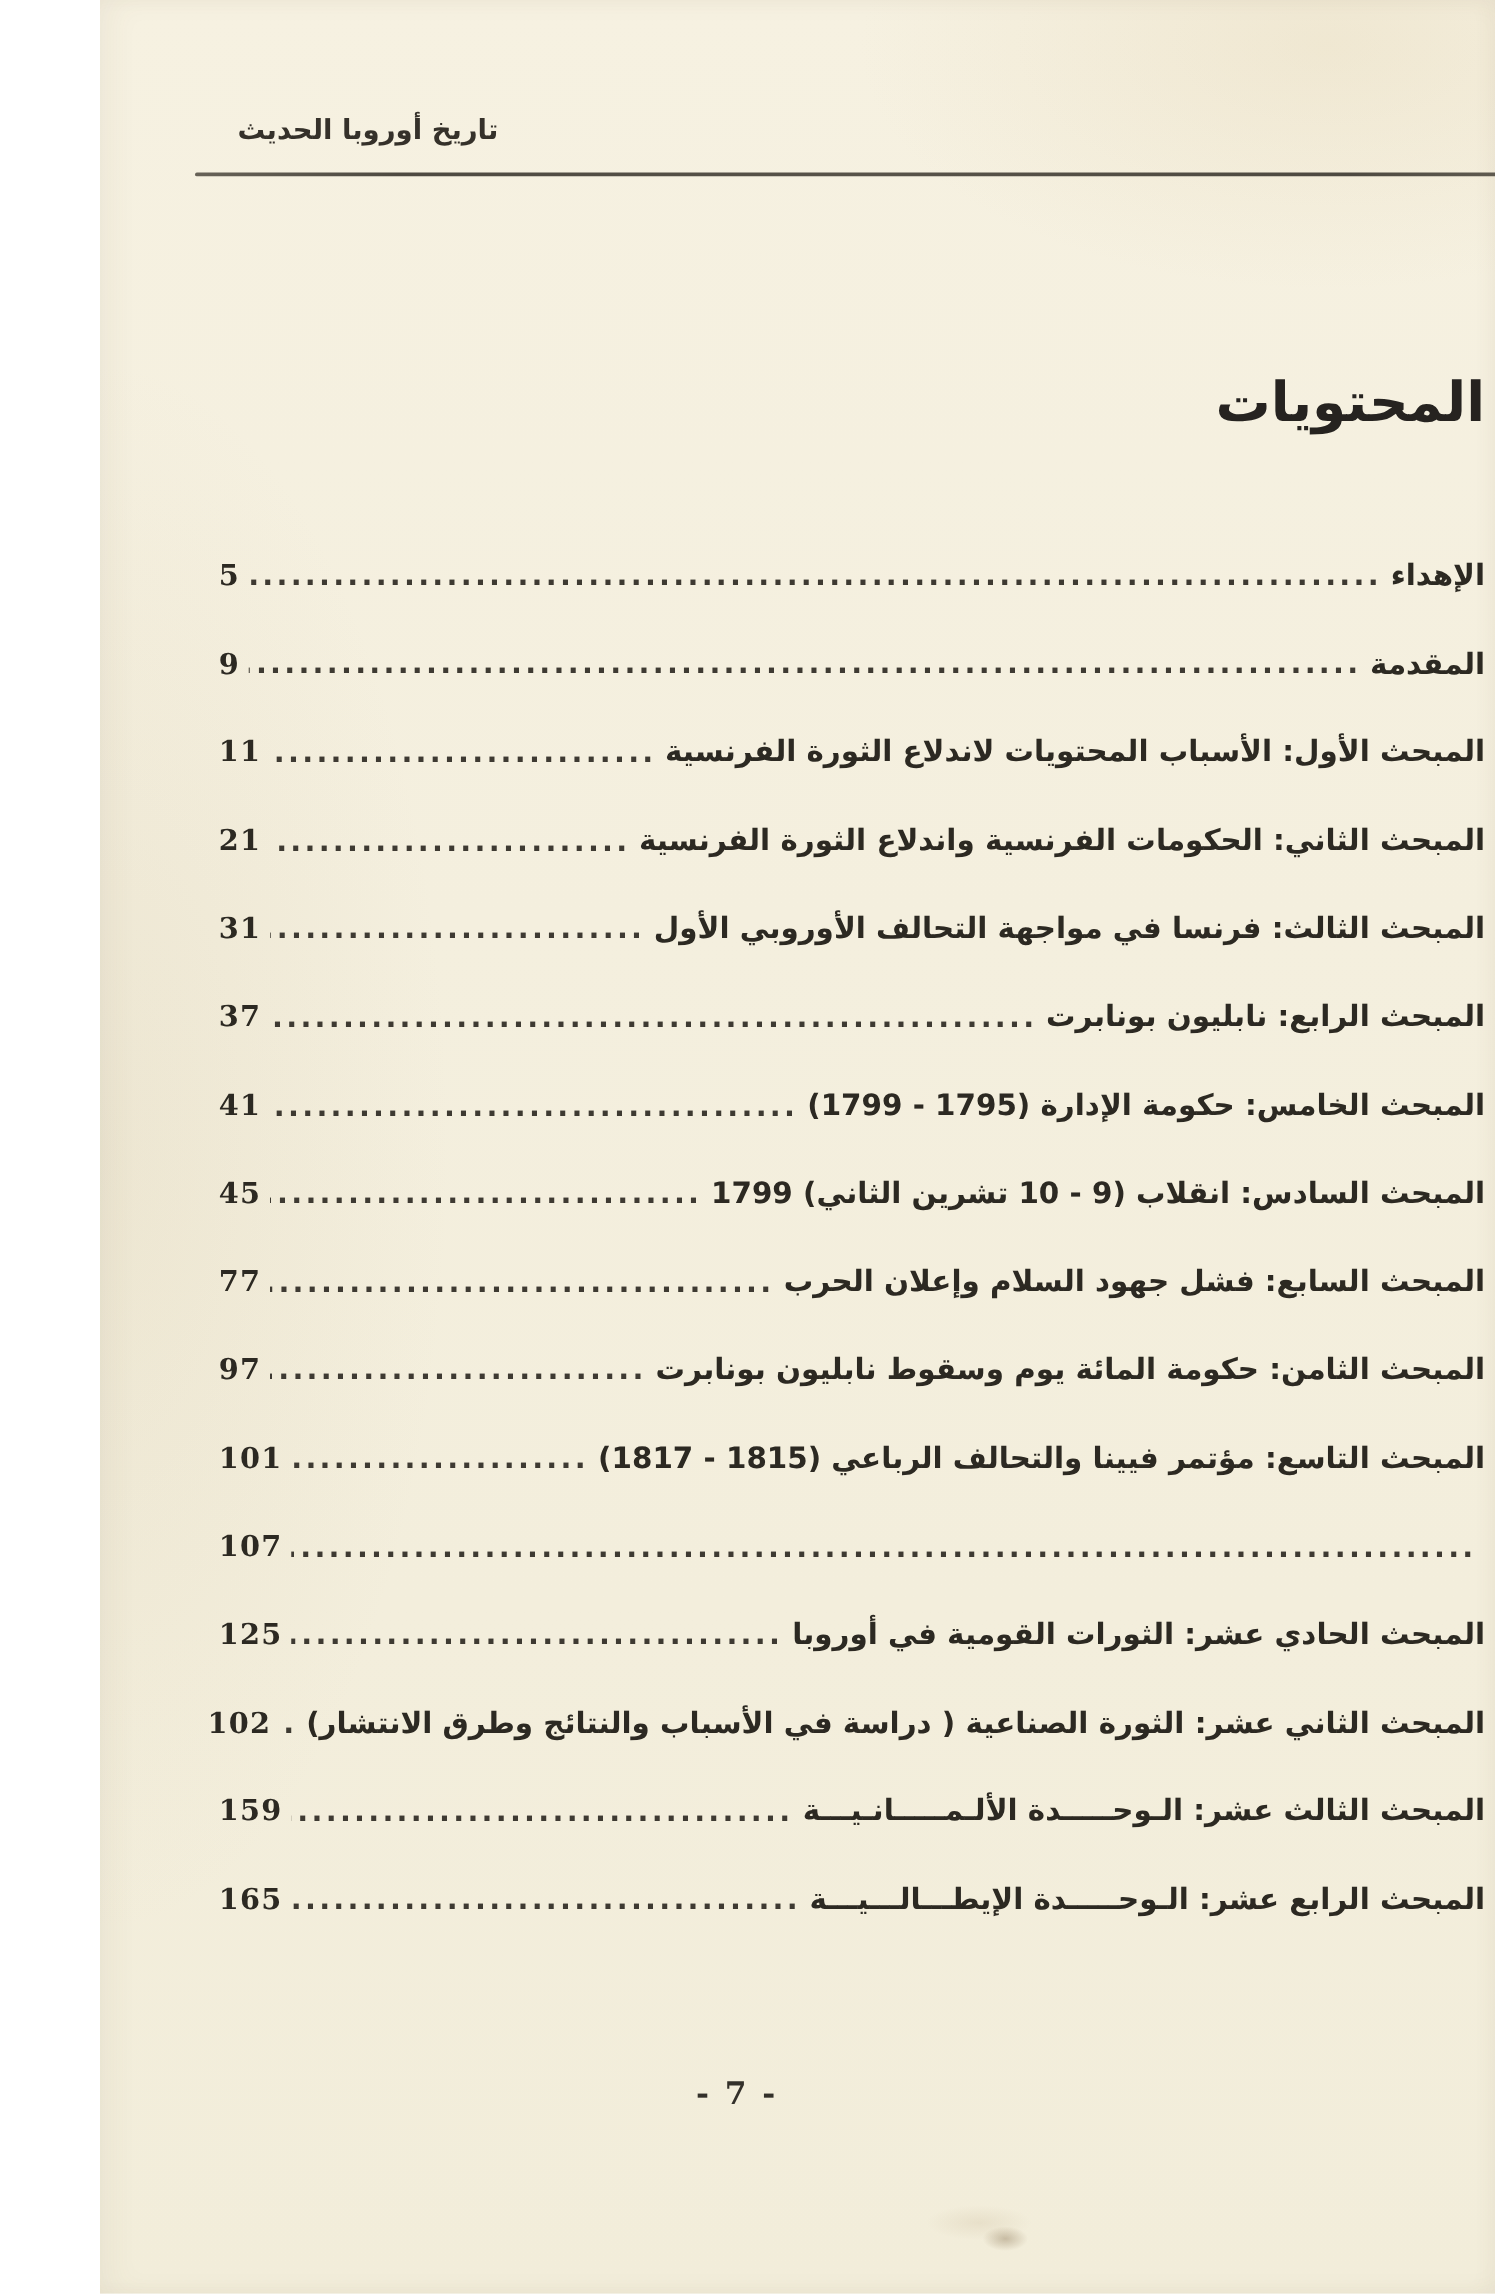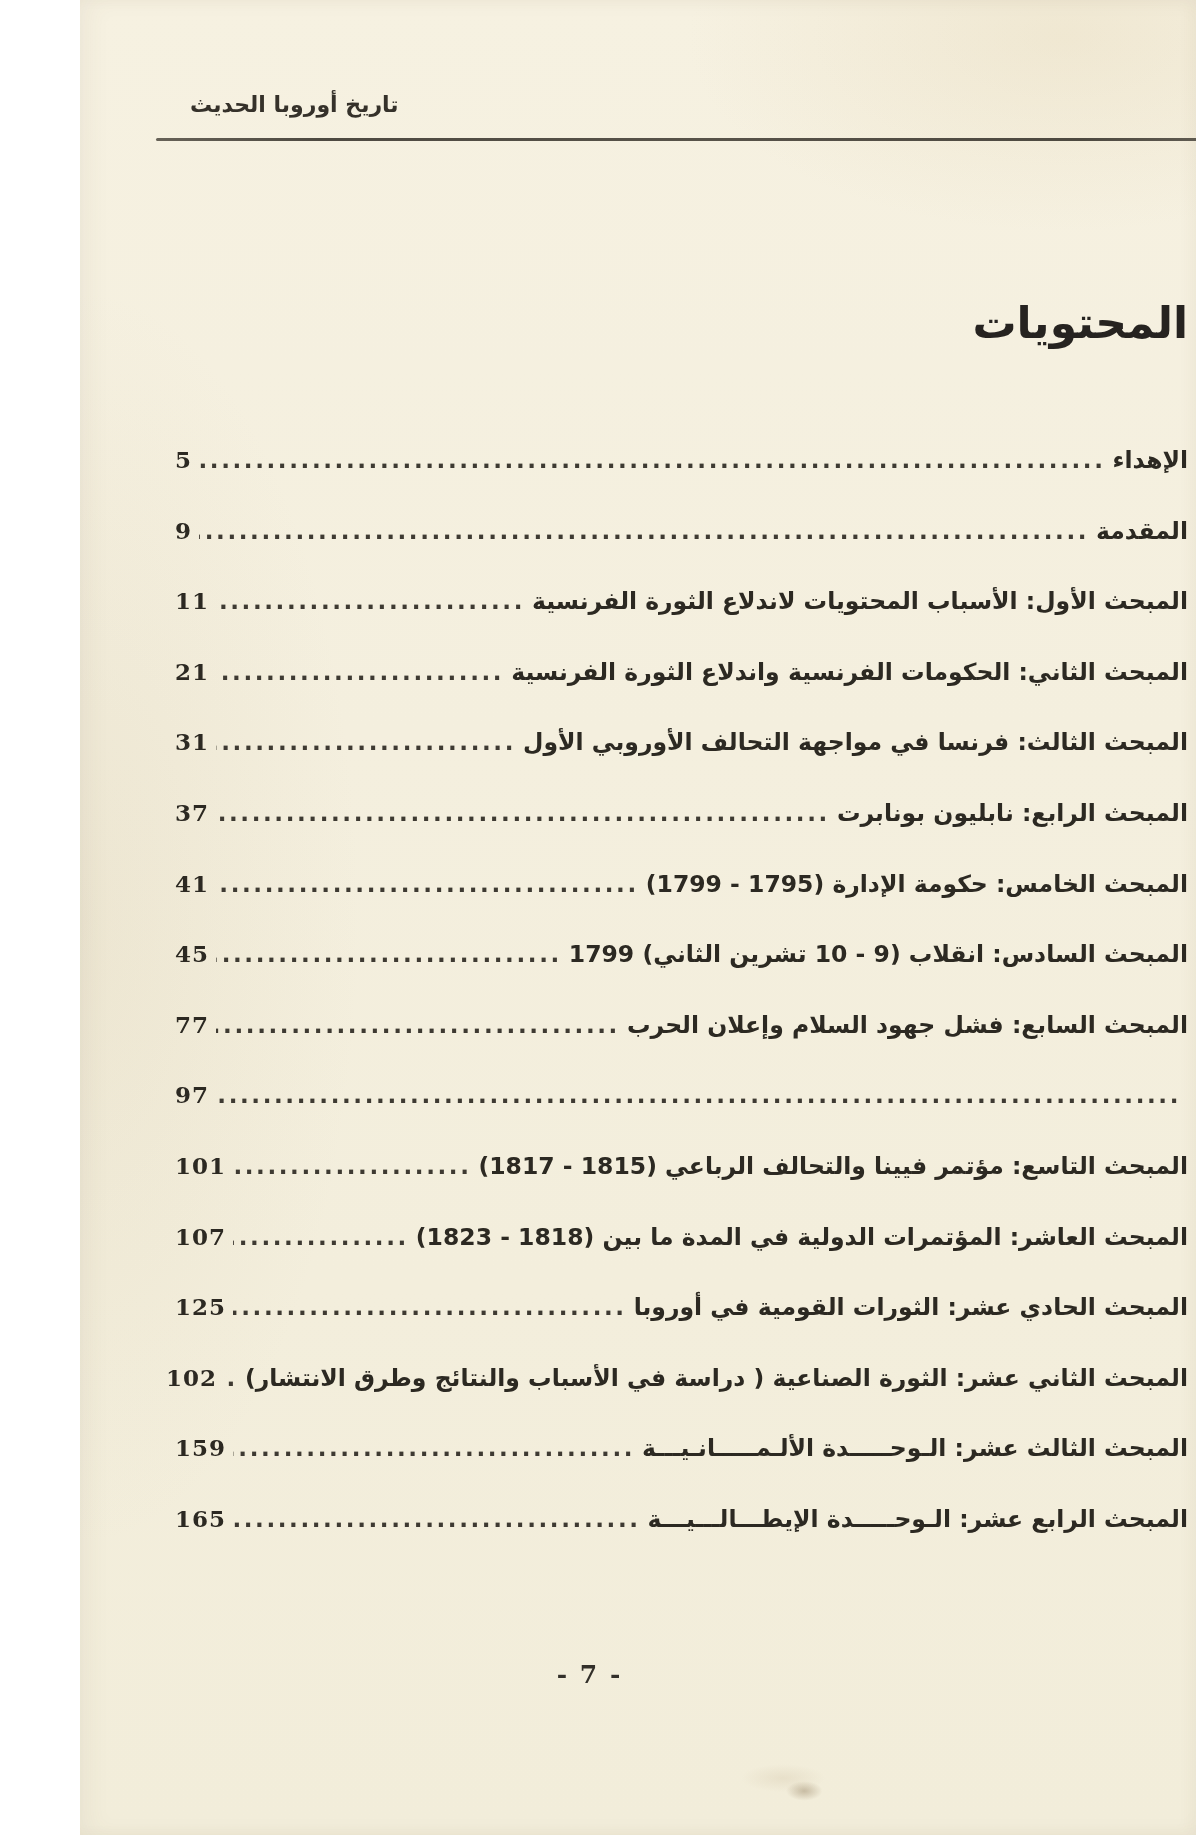--- a/index.html
+++ b/index.html
@@ -173,30 +173,30 @@
         <span class="toc-title">المبحث السادس: انقلاب (9 - 10 تشرين الثاني) 1799</span>
         <span class="dots"></span>
         <span class="toc-page">45</span>
       </div>
       <div class="toc-row">
         <span class="toc-title">المبحث السابع: فشل جهود السلام وإعلان الحرب</span>
         <span class="dots"></span>
         <span class="toc-page">77</span>
       </div>
       <div class="toc-row">
+        <span class="toc-title">المبحث الثامن: حكومة المائة يوم وسقوط نابليون بونابرت</span>
         <span class="dots"></span>
         <span class="toc-page">97</span>
       </div>
       <div class="toc-row">
         <span class="toc-title">المبحث التاسع: مؤتمر فيينا والتحالف الرباعي (1815 - 1817)</span>
         <span class="dots"></span>
         <span class="toc-page">101</span>
       </div>
       <div class="toc-row">
-        <span class="toc-title">المبحث العاشر: المؤتمرات الدولية في المدة ما بين (1818 - 1823)</span>
         <span class="dots"></span>
         <span class="toc-page">107</span>
       </div>
       <div class="toc-row">
         <span class="toc-title">المبحث الحادي عشر: الثورات القومية في أوروبا</span>
         <span class="dots"></span>
         <span class="toc-page">125</span>
       </div>
       <div class="toc-row">
         <span class="toc-title">المبحث الثاني عشر: الثورة الصناعية ( دراسة في الأسباب والنتائج وطرق الانتشار)</span>

